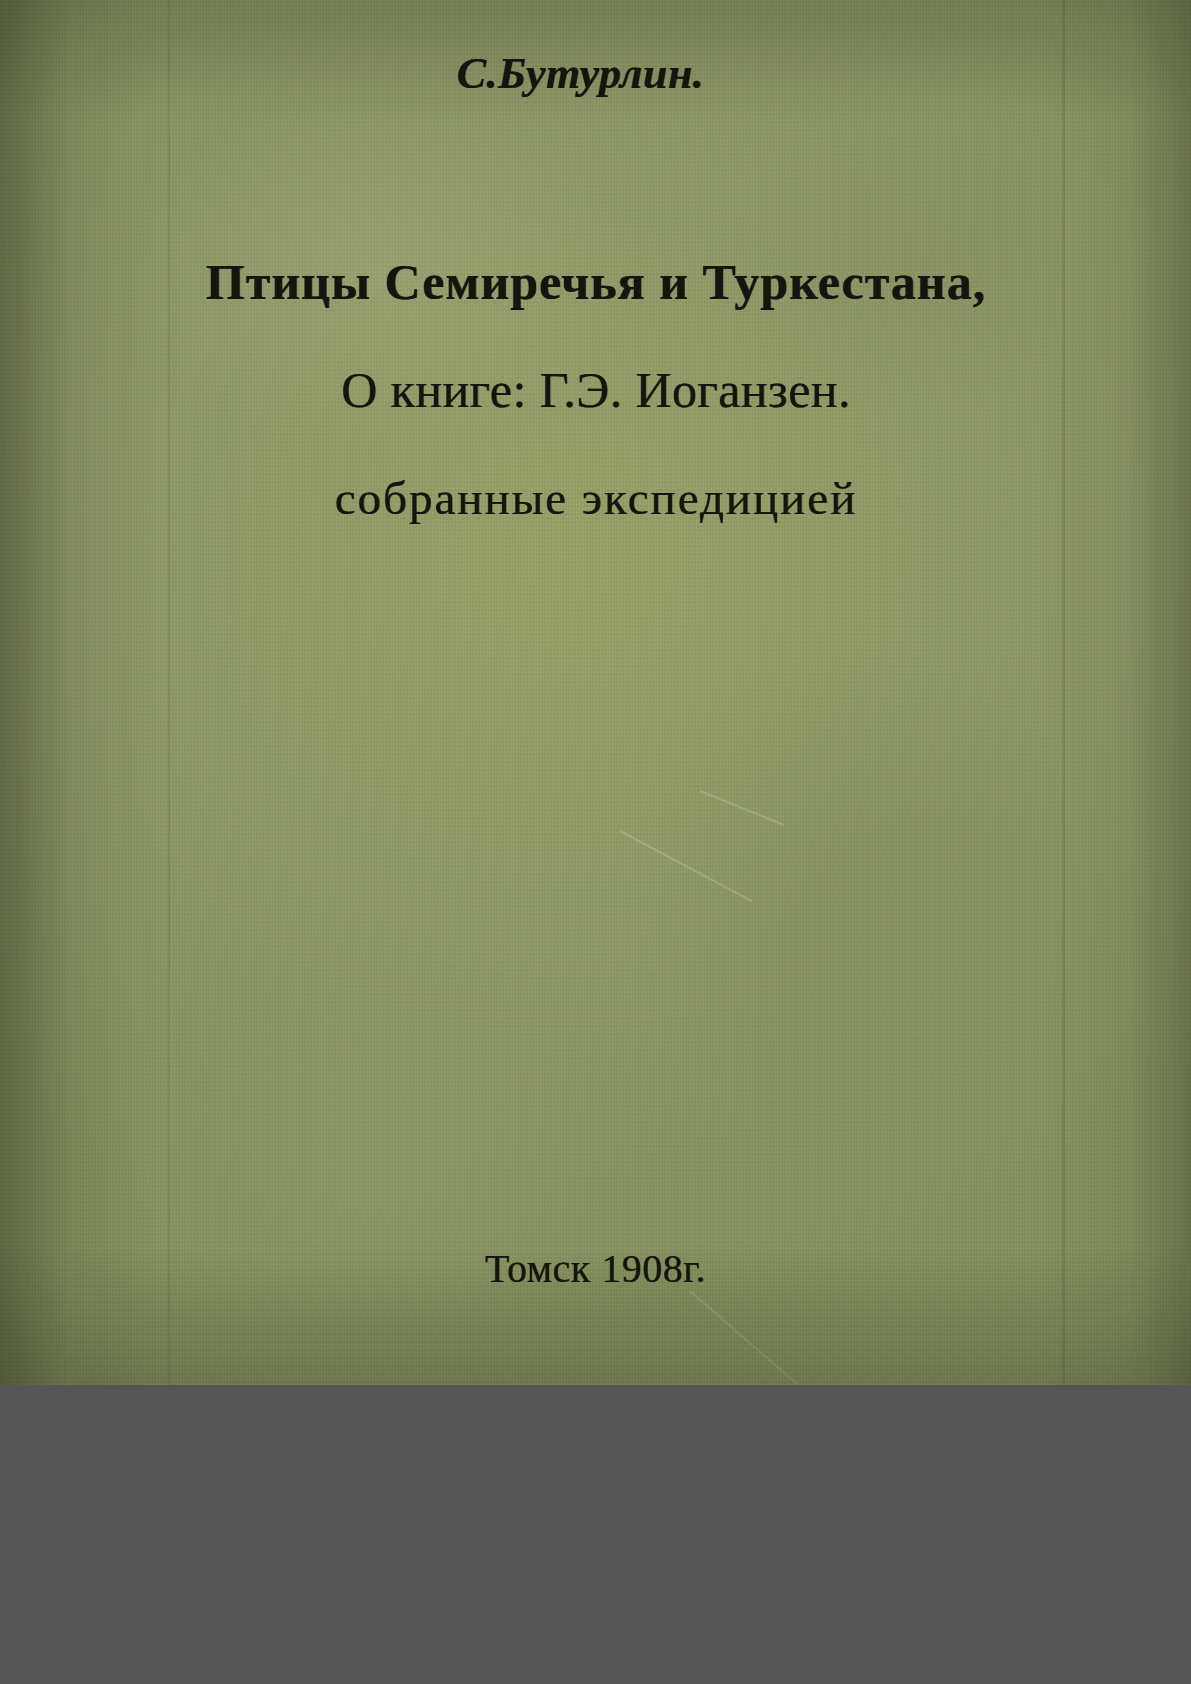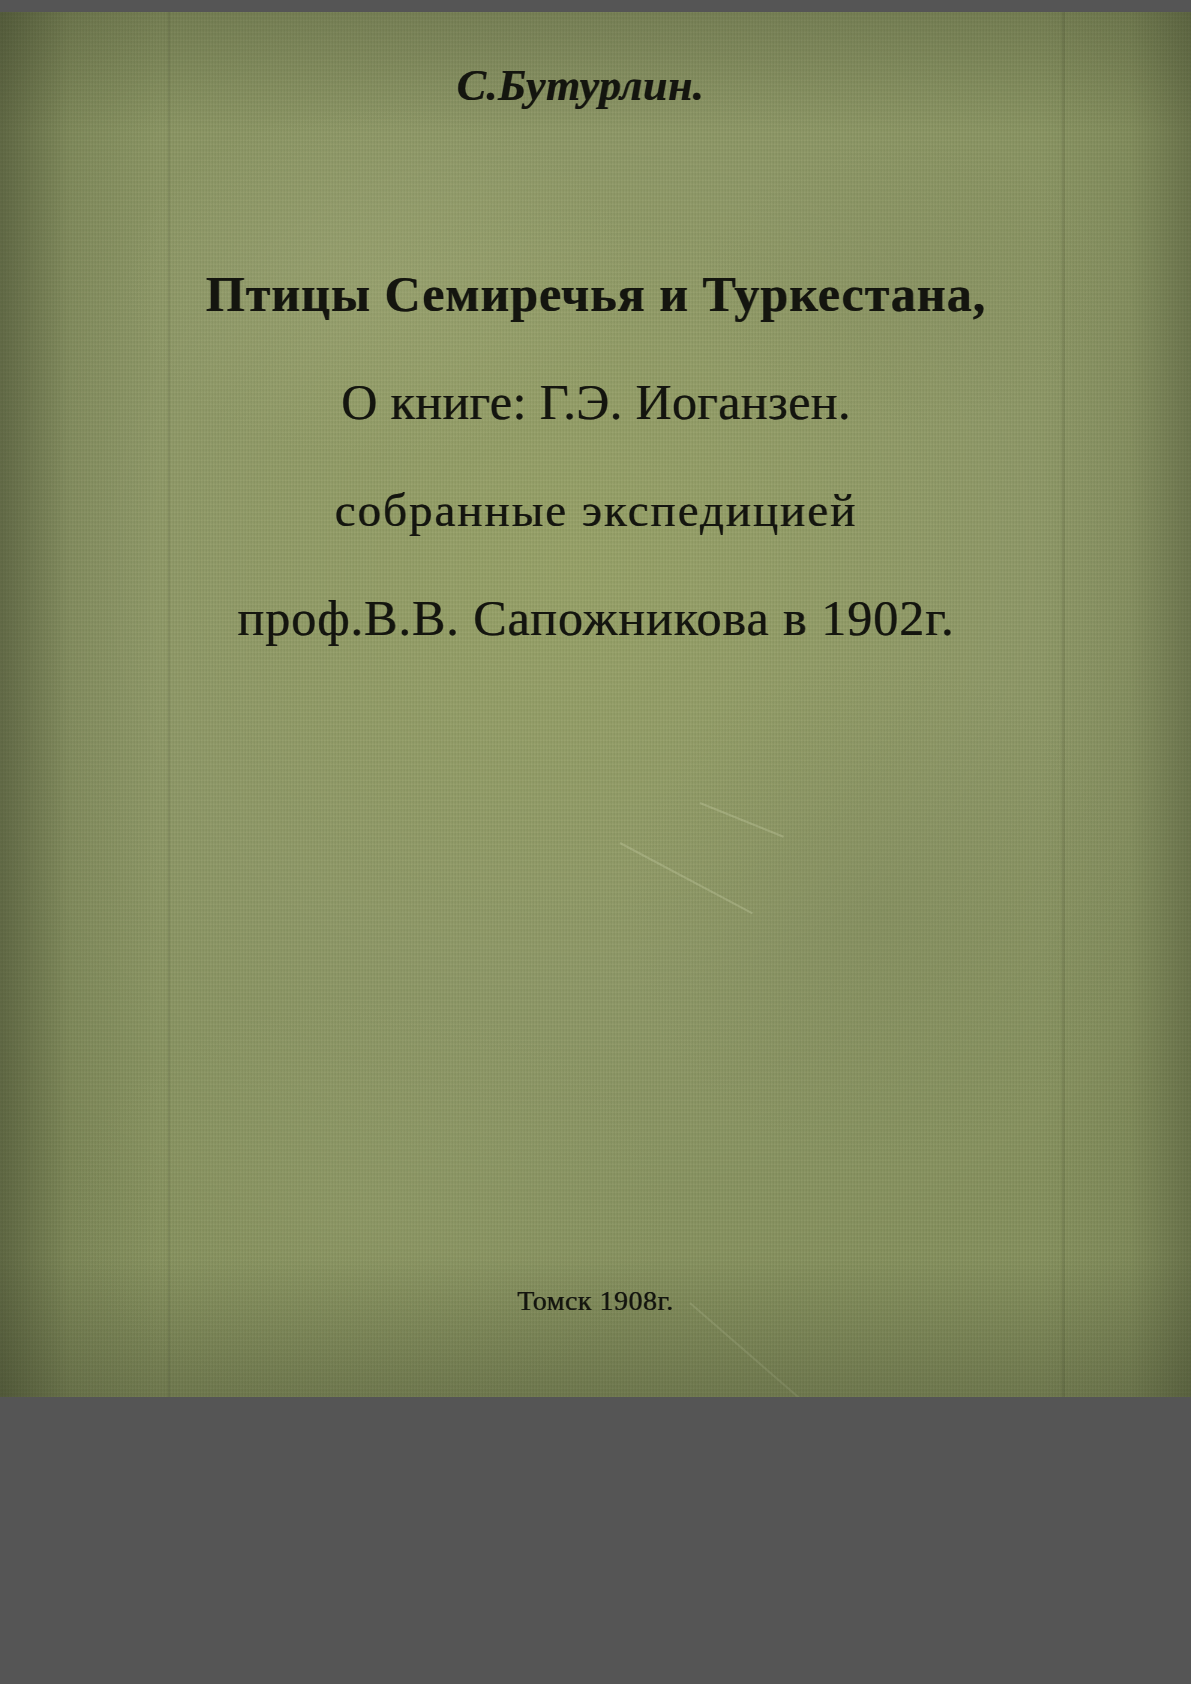--- a/index.html
+++ b/index.html
@@ -7,21 +7,21 @@
     padding: 0;
     background: #555; 
   }
   body {
     font-family: "Liberation Serif", serif;
   }
   .page {
     position: relative;
     width: 1191px;
     height: 1385px;
-    margin: 12px auto;
+    margin: 0 auto;
     overflow: hidden;
     background-color: #8d9669;
   }
   
   .texture {
     position: absolute;
     inset: 0;
     background-image:
       repeating-linear-gradient(90deg,
         rgba(255,255,255,0.045) 0px,
@@ -104,25 +104,25 @@
     font-weight: 400;
     letter-spacing: 0.4px;
     white-space: nowrap;
   }
   .tl1 { font-size: 50px; }
   .tl2 { font-size: 50px; font-weight: 700; letter-spacing: 1px; }
   .tl3 { font-size: 47px; letter-spacing: 2px; }
   .tl4 { font-size: 50px; letter-spacing: 1px; }
   .imprint {
     position: absolute;
-    bottom: 80px;
+    bottom: 93px;
     left: 0;
     width: 100%;
     text-align: center;
-    font-size: 28px;
+    font-size: 40px;
     letter-spacing: 0.5px;
   }
   
   .ink {
     text-shadow:
       0.6px 0.4px 0 rgba(20,21,15,0.55),
       -0.5px -0.4px 0 rgba(20,21,15,0.35);
   }
 </style>
 </head>
@@ -142,18 +142,17 @@
   <div class="scratch s4"></div>
   <div class="vignette"></div>
 
   <div class="content">
     <div class="author ink">С.Бутурлин.</div>
 
     <div class="title-block">
       <div class="title-line tl2 ink">Птицы Семиречья и Туркестана,</div>
       <div class="title-line tl1 ink">О книге: Г.Э. Иоганзен.</div>
       <div class="title-line tl3 ink">собранные  экспедицией</div>
-      <div class="title-line tl4 ink">проф.В.В. Сапожникова в 1902г.</div>
     </div>
 
     <div class="imprint ink">Томск 1908г.</div>
   </div>
 </div>
 
 </body></html>

